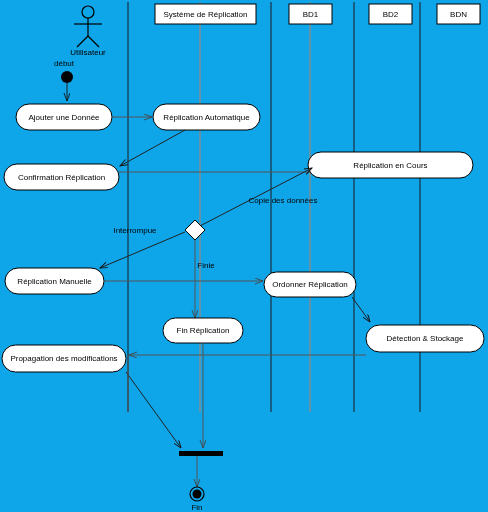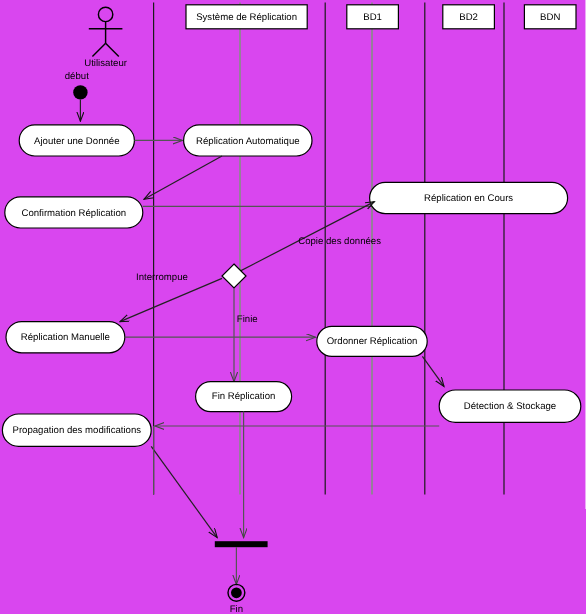--- a/index.html
+++ b/index.html
@@ -7,21 +7,21 @@
     padding: 0;
     background: #ffffff;
   }
   body {
     font-family: "Liberation Sans", sans-serif;
   }
   #canvas {
     position: relative;
     width: 488px;
     height: 512px;
-    background: #d946ef;
+    background: #0ea5e9;
     overflow: hidden;
   }
   #diagram-svg {
     position: absolute;
     left: 0;
     top: 0;
     width: 488px;
     height: 512px;
   }
   .lane-label {

